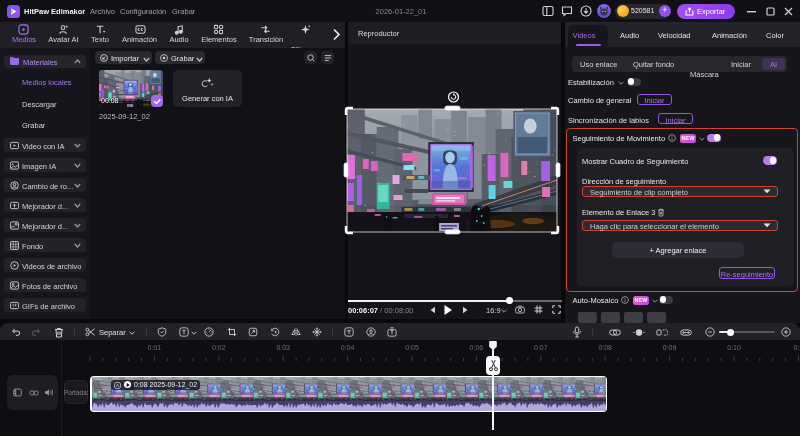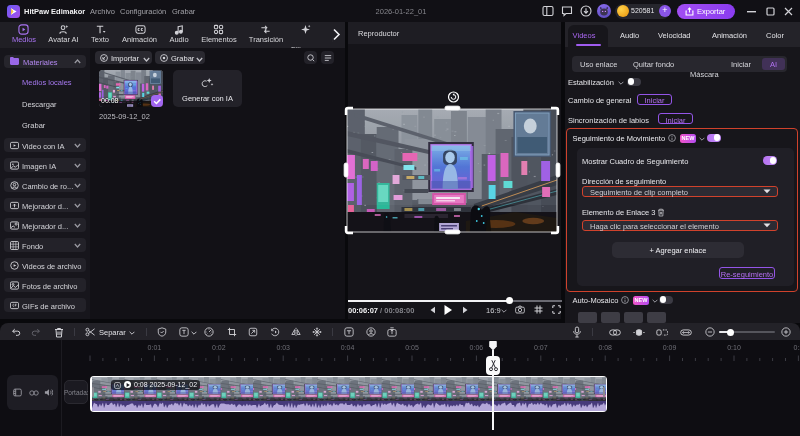--- a/index.html
+++ b/index.html
@@ -489,21 +489,21 @@
  </g>
  <circle cx="112.5" cy="6" r="5" fill="#1a1a20" stroke="#fff" stroke-width="1.2"></circle>
  <path d="M110.2 6 A2.3 2.3 0 1 0 112.5 3.7" fill="none" stroke="#fff" stroke-width="1"></path>
  <path d="M113.5 2.6 L111.6 3.1 L112.9 4.7 Z" fill="#fff"></path>
 </svg>
 
 <div class="abs" style="left:348px;top:300px;width:214px;height:1.5px;background:#6a6a72"></div>
 <div class="abs" style="left:348px;top:300px;width:161px;height:1.5px;background:#f2f2f4"></div>
 <div class="abs" style="left:505.5px;top:297px;width:7px;height:7px;border-radius:50%;background:#fff"></div>
 
-<div class="abs lbl" style="left:348px;top:306px;font-weight:bold;color:#f2f2f4">00:06:07<span style="font-weight:bold;color:#84848a"> / 00:08:00</span></div>
+<div class="abs lbl" style="left:348px;top:306px;font-weight:bold;color:#f2f2f4">00:06:07<span style="font-weight:normal;color:#84848a"> / 00:08:00</span></div>
 <svg class="abs ic" style="left:429px;top:305.5px" width="7" height="8" viewBox="0 0 7 8">
     <path d="M6 .8 L1.5 4 L6 7.2 Z" fill="currentColor"></path>
   </svg>
 <svg class="abs" style="left:443px;top:303.5px" width="10" height="12" viewBox="0 0 10 12">
     <path d="M1.5 1 L9 6 L1.5 11 Z" fill="#fff"></path>
   </svg>
 <svg class="abs ic" style="left:462px;top:305.5px" width="7" height="8" viewBox="0 0 7 8">
     <path d="M1 .8 L5.5 4 L1 7.2 Z" fill="currentColor"></path>
   </svg>
 <div class="abs lbl" style="left:486px;top:306px;color:#d0d0d5">16:9</div>

